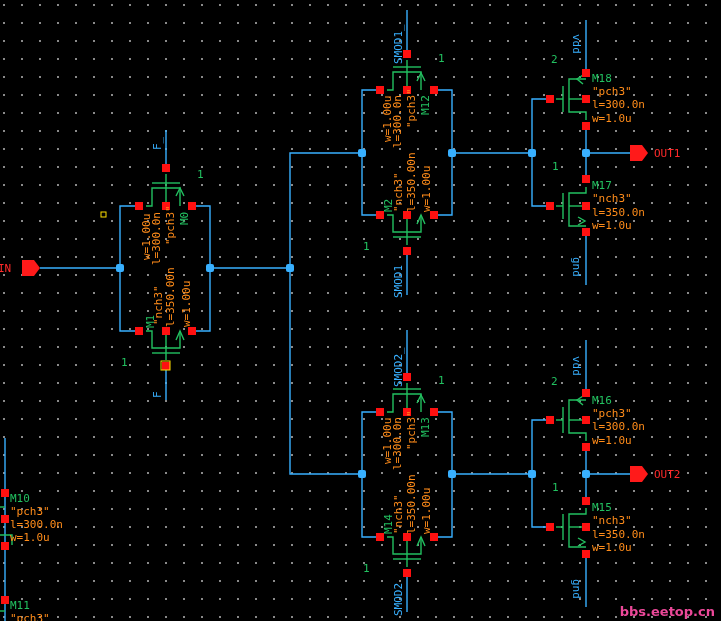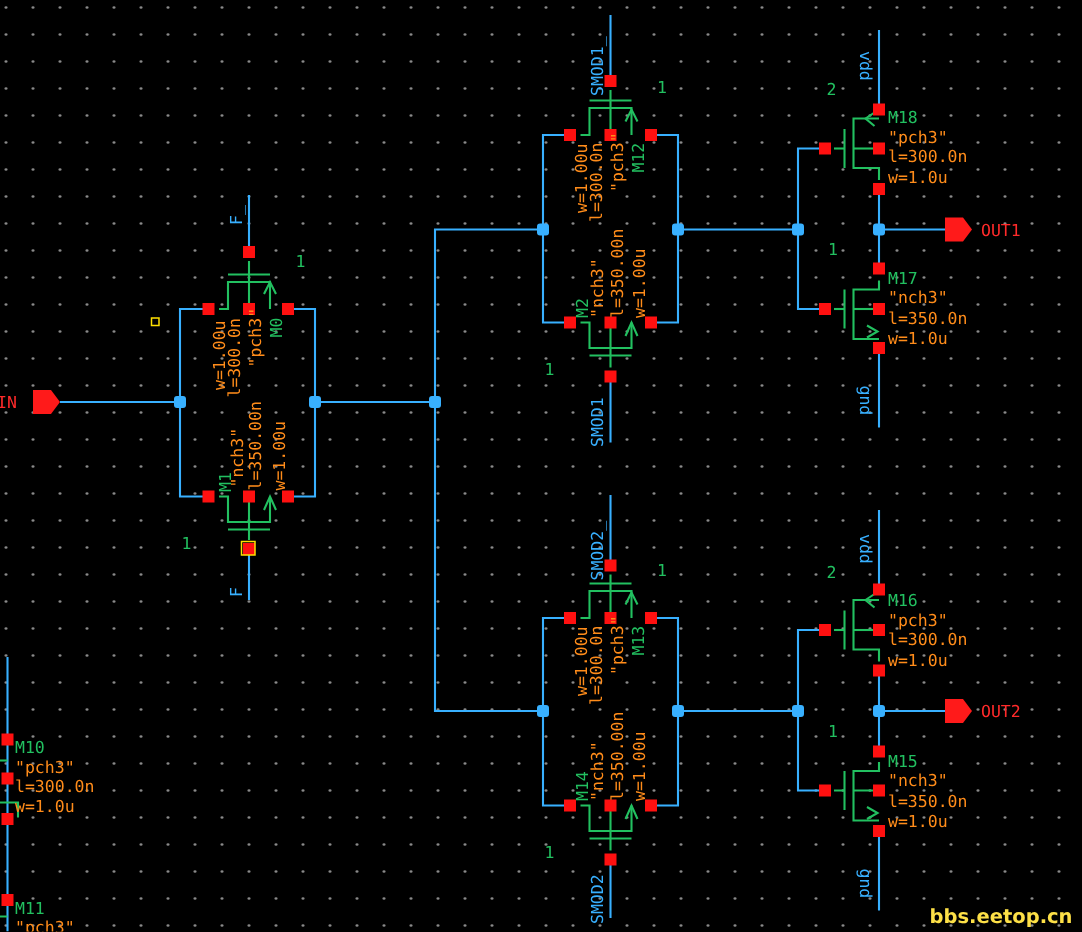--- a/index.html
+++ b/index.html
@@ -4,21 +4,21 @@
 <style>
   html,body{margin:0;padding:0;background:#000;}
   body{width:721px;height:621px;overflow:hidden;position:relative;font-family:"DejaVu Sans Mono",monospace;}
   #canvas{position:absolute;left:0;top:0;width:721px;height:621px;
     background-color:#000;
     background-image:radial-gradient(circle,#8a8a8a 0.8px,transparent 1px);
     background-size:18px 18px;background-position:-5px -4px;}
   svg{position:absolute;left:0;top:0;}
   .lbl{font-family:"DejaVu Sans Mono",monospace;font-size:11px;}
   .pin{font-family:"DejaVu Sans Mono",monospace;font-size:11px;fill:#ff2a2a;}
-  .watermark{position:absolute;right:6px;bottom:2px;color:#fde047;font-family:"DejaVu Sans",sans-serif;font-weight:bold;font-size:13px;}
+  .watermark{position:absolute;right:6px;bottom:2px;color:#ec4899;font-family:"DejaVu Sans",sans-serif;font-weight:bold;font-size:13px;}
 </style>
 </head>
 <body>
 
 <div id="canvas"></div>
 
 <svg width="721" height="621" viewBox="0 0 721 621">
   <defs>
     <g id="pad">
         <rect x="-4" y="-4" width="8" height="8" fill="#ff1010"></rect>

